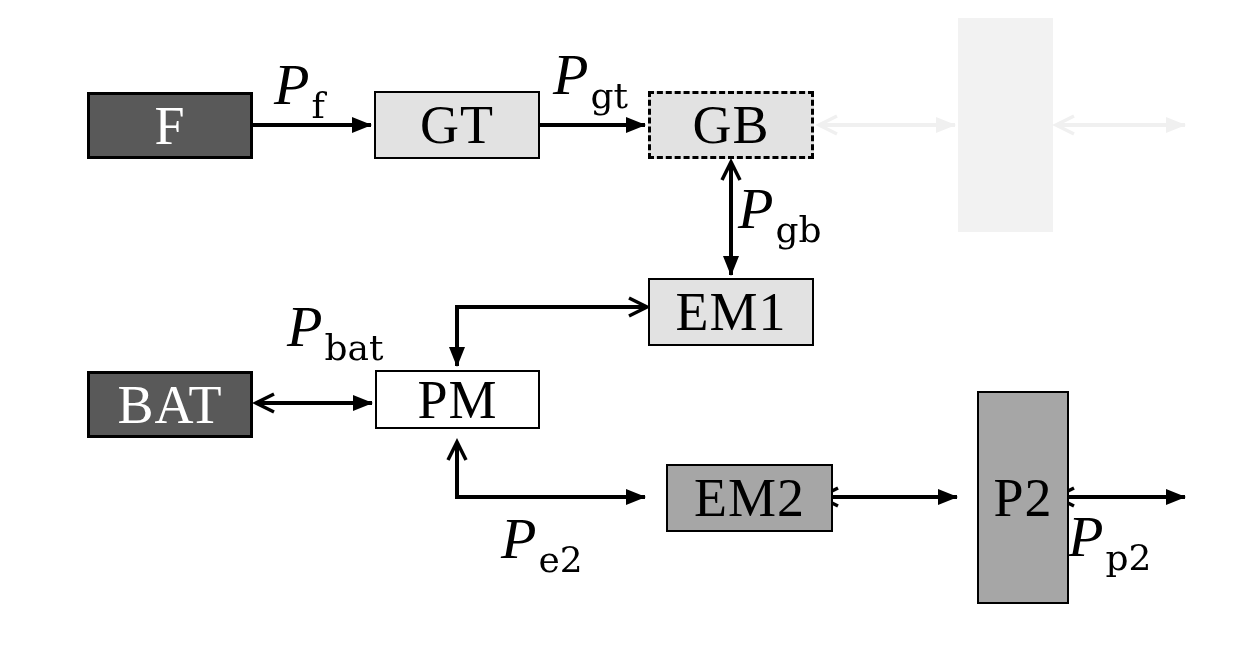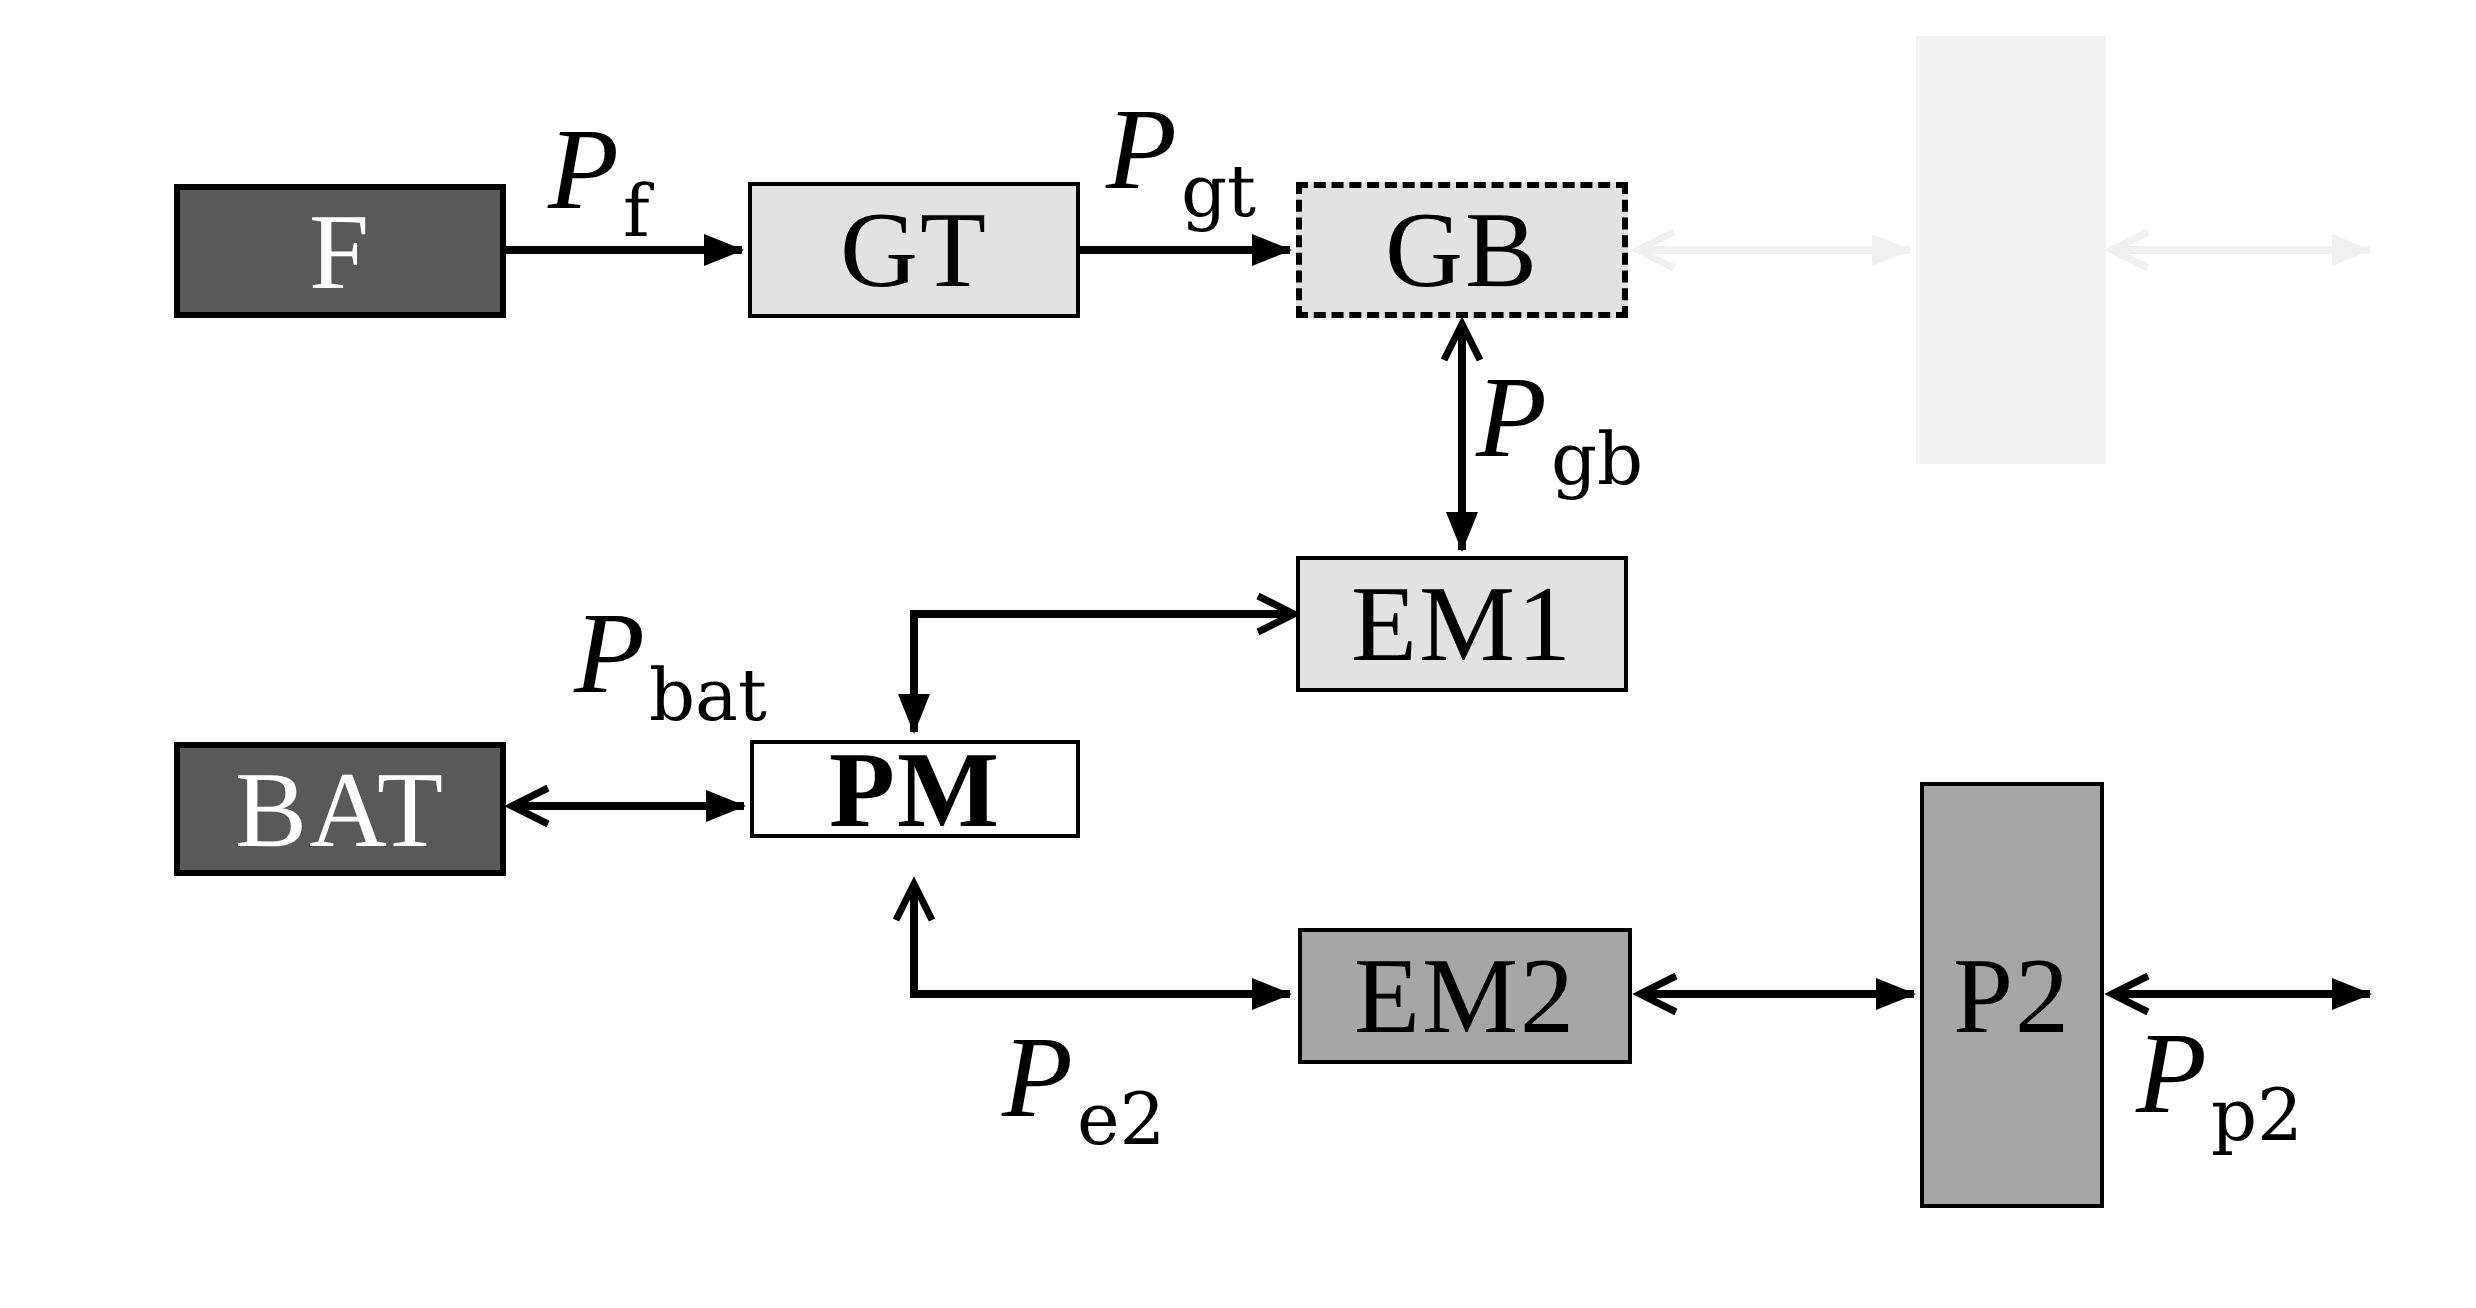--- a/index.html
+++ b/index.html
@@ -18,21 +18,21 @@
   }
   .box-label {
     font-family: "Liberation Serif", serif;
     font-size: 54px; line-height: 1; letter-spacing: 1px;
     color: var(--box-text, #000);
   }
   .dark  { background: var(--dark-box, #595959);  border: 3px solid #000; }
   .dark .box-label { color: var(--dark-box-text, #fff); }
   .light { background: var(--light-box, #e2e2e2); border: 2.5px solid #000; }
   .dashed{ border: 3px dashed #000; }
-  .mid   { background: var(--mid-box, #a6a6a6);   border: 2.5px solid #000; }
+  .mid   { background: var(--mid-box, #a6a6a6);   border: 2.5px solid #000; margin-left: 17px; }
   .white { background: var(--white-box, #ffffff); border: 2.5px solid #000; }
   .ghost-block { position: absolute; background: var(--ghost, #f2f2f2); border: none; }
 
   .plabel { position: absolute; white-space: nowrap; color: var(--line, #000); }
   .pmain {
     font-family: "Liberation Serif", serif;
     font-style: italic; font-size: 58px; line-height: 1;
   }
   .psub {
     font-family: "DejaVu Serif", serif;
@@ -92,21 +92,21 @@
   </div>
 
   <div class="box light dashed" style="left:648px; top:91px; width:166px; height:68px;">
     <span class="box-label">GB</span>
   </div>
 
   <div class="box light" style="left:648px; top:278px; width:166px; height:68px;text-align:right;">
     <span class="box-label">EM1</span>
   </div>
 
-  <div class="box white" style="left:375px; top:370px; width:165px; height:49px;font-weight:bold;">
+  <div class="box white" style="left:375px; top:370px; width:165px; height:59px;">
     <span class="box-label">PM</span>
   </div>
 
   <div class="box dark" style="left:87px; top:371px; width:166px; height:67px;">
     <span class="box-label">BAT</span>
   </div>
 
   <div class="box mid" style="left:649px; top:464px; width:167px; height:68px;">
     <span class="box-label">EM2</span>
   </div>

